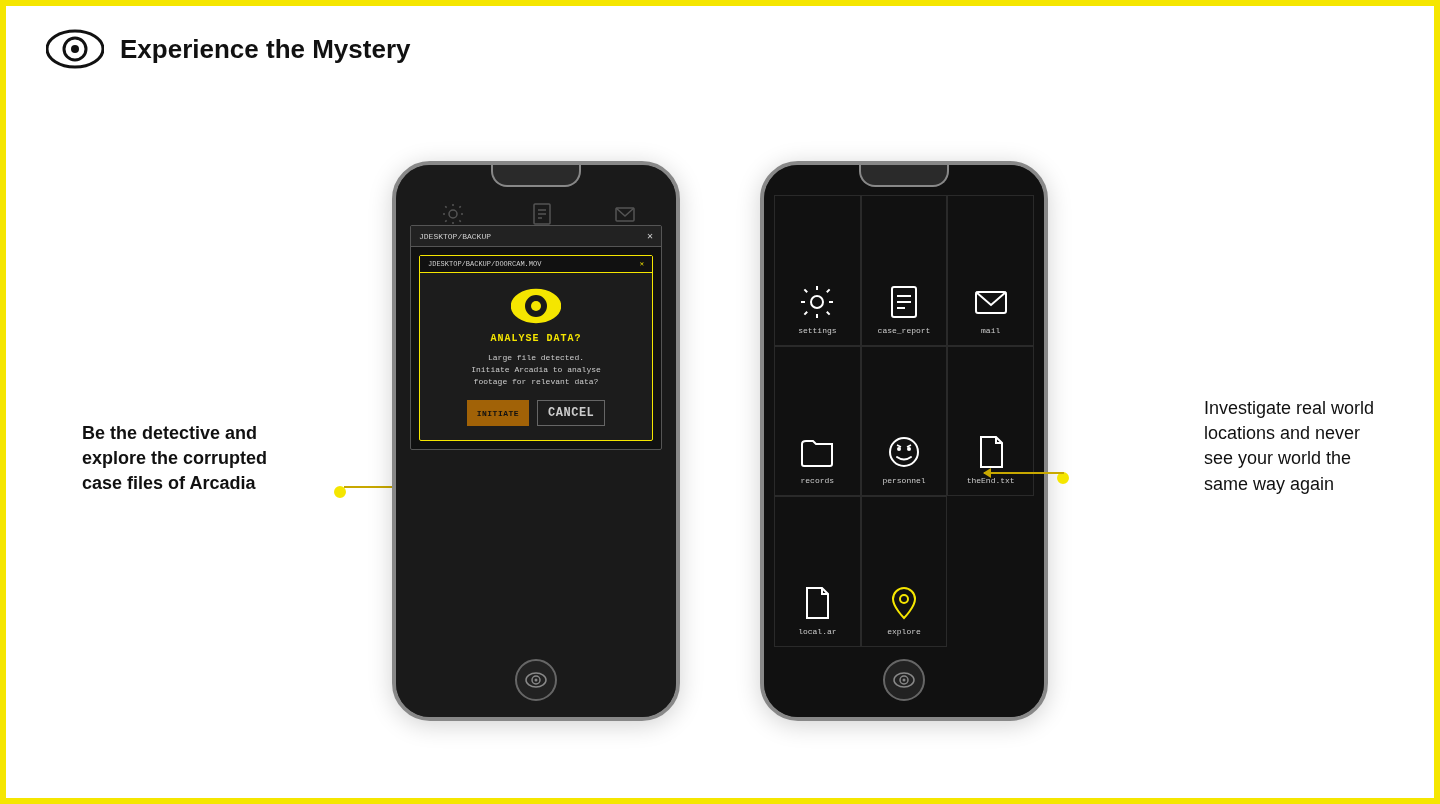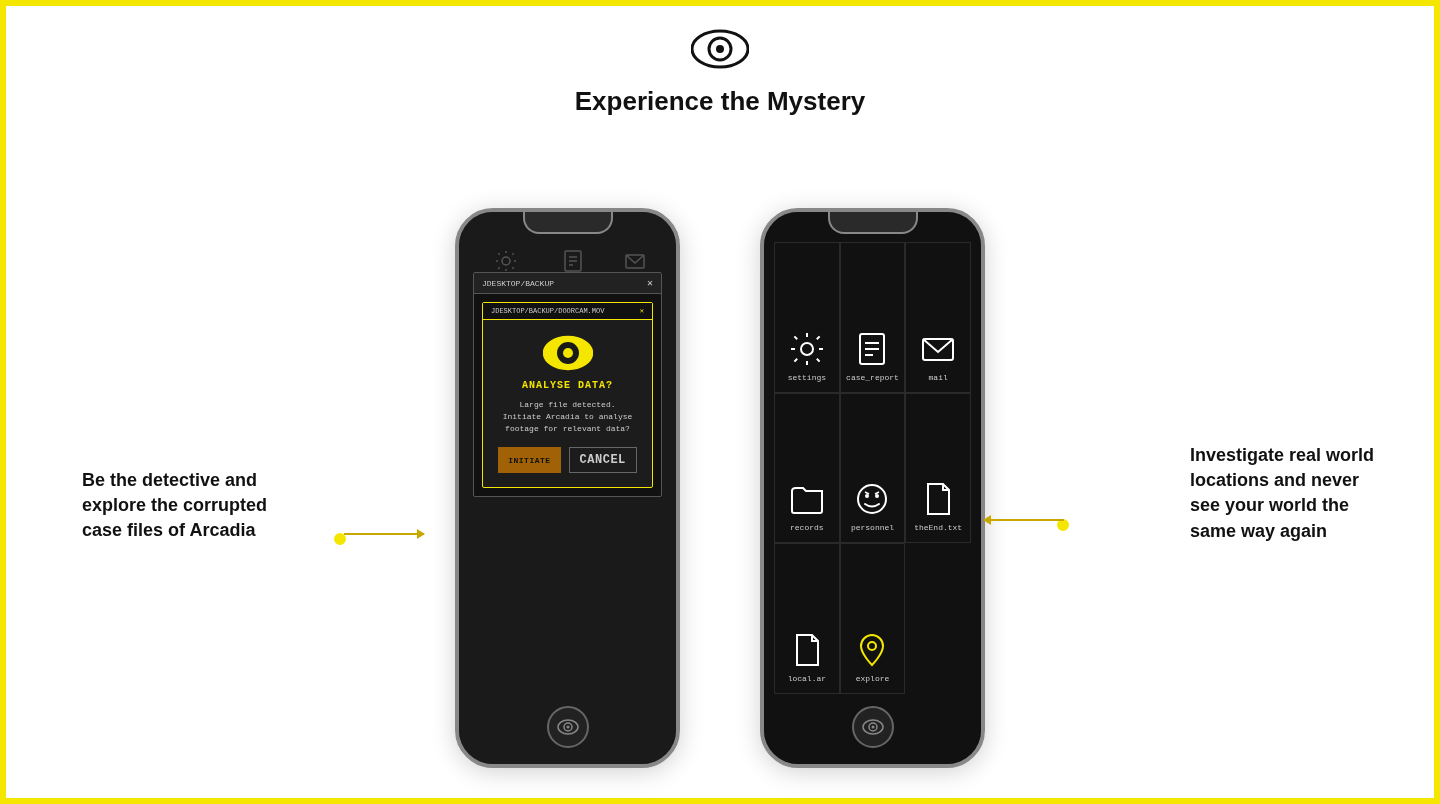--- a/index.html
+++ b/index.html
@@ -11,21 +11,20 @@
       overflow: hidden;
       border: 6px solid #f5e600;
     }
 
     
     .header {
       display: flex;
       align-items: center;
       padding: 22px 40px 10px 40px;
       gap: 16px;
-      flex-direction: column;
     }
     .header-title {
       font-size: 26px;
       font-weight: 900;
       color: #111;
     }
 
     
     .eye-icon-header {
       width: 58px;
@@ -57,21 +56,21 @@
       margin-left: 16px;
     }
 
     
     .annotation-right {
       position: absolute;
       right: 60px;
       top: 50%;
       transform: translateY(-40%);
       font-size: 18px;
-      font-weight: 700;
+      font-weight: 400;
       color: #111;
       line-height: 1.4;
       max-width: 260px;
     }
 
     
     .arrow-left {
       position: absolute;
       left: 338px;
       top: 57%;
@@ -106,21 +105,21 @@
       top: -4px;
       width: 0;
       height: 0;
       border-top: 5px solid transparent;
       border-bottom: 5px solid transparent;
       border-right: 8px solid #c8a800;
     }
 
     
     .phone-frame {
-      width: 225px;
+      width: 288px;
       height: 560px;
       background: #2a2a2a;
       border-radius: 38px;
       border: 4px solid #888;
       position: relative;
       display: flex;
       flex-direction: column;
       align-items: center;
       overflow: hidden;
       box-shadow: 0 4px 24px rgba(0,0,0,0.18);

